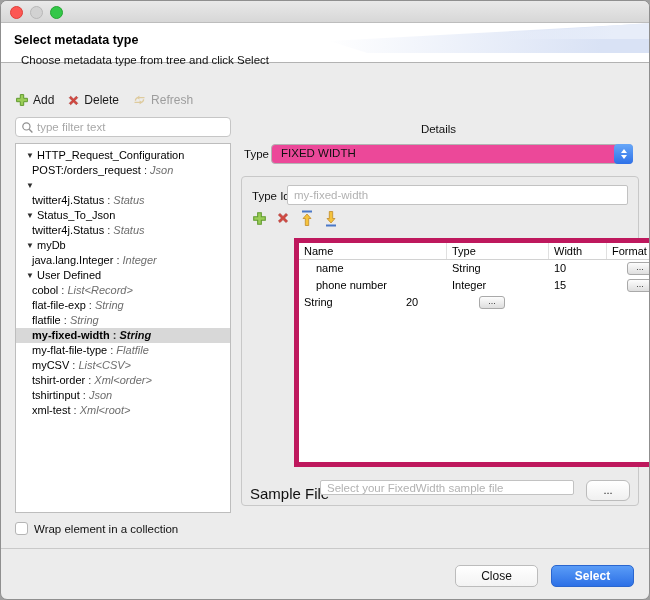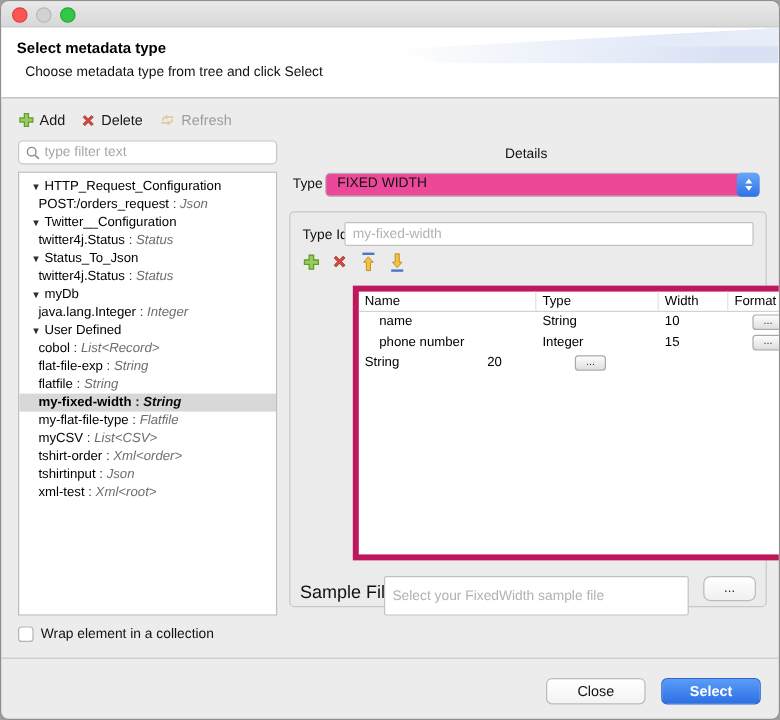--- a/index.html
+++ b/index.html
@@ -14,21 +14,21 @@
     position:absolute; left:0; top:0; width:100%; height:22px;
     background:linear-gradient(#e9e9e9,#d7d7d7);
     border-bottom:1px solid #bdbdbd;
   }
   .tl{ position:absolute; top:5px; width:13px; height:13px; border-radius:50%; }
   .tl.red{ left:9px; background:#fc5753; border:1px solid #df3e38; }
   .tl.gray{ left:29px; background:#d2d2d2; border:1px solid #b7b7b7; }
   .tl.green{ left:49px; background:#33c748; border:1px solid #24a532; }
   
   .header{
-    position:absolute; left:0; top:22px; width:100%; height:59px;
+    position:absolute; left:0; top:22px; width:100%; height:40px;
     background:#ffffff; border-bottom:1px solid #b2b2b2;
   }
   .wisp1{ position:absolute; right:0; top:0; width:320px; height:30px;
     background:linear-gradient(100deg, rgba(214,224,245,0) 0%, #d9e2f5 85%);
     clip-path:polygon(0 60%, 100% 2%, 100% 100%, 12% 100%); }
   .wisp2{ position:absolute; right:0; top:0; width:180px; height:16px;
     background:linear-gradient(100deg, rgba(226,233,249,0) 0%, #e7edf9 80%);
     clip-path:polygon(0 80%, 100% 0, 100% 100%, 6% 100%); }
   .hdr-title{ position:absolute; left:13px; top:10px; font-size:12.5px; font-weight:bold; color:#000; }
   .hdr-sub{ position:absolute; left:20px; top:31px; font-size:11.5px; color:#111; }
@@ -83,21 +83,21 @@
   .hc{ line-height:16px; padding-left:5px; border-right:1px solid #e0e0e0; }
   .c-name{ width:148px; } .c-type{ width:102px; } .c-width{ width:58px; } .c-format{ width:62px; }
   .c-fill{ flex:1; border-right:none; }
   .tbl-row{ display:flex; height:17px; line-height:17px; }
   .tbl-row .cell{ padding-left:5px; }
   .tbl-row .c-name{ padding-left:17px; }
   .fmt-btn{ width:26px; height:13px; margin:2px 0 0 15px; background:linear-gradient(#fdfdfd,#dedede);
     border:1px solid #a9a9a9; border-radius:3px; font-size:9px; line-height:9px; text-align:center; color:#333; }
   
   .sample-label{ position:absolute; left:8px; top:308px; font-size:15px; color:#111; }
-  .sample-input{ position:absolute; left:78px; top:303px; width:254px; height:33px;
+  .sample-input{ position:absolute; left:78px; top:303px; width:254px; height:15px;
     background:#fff; border:1px solid #c2c2c2; border-radius:2px; padding-left:6px;
     font-family:"Liberation Sans",sans-serif; font-size:11.5px; color:#222; outline:none; }
   .sample-input::placeholder{ color:#b2b2b2; }
   .browse-btn{ position:absolute; left:344px; top:303px; width:44px; height:21px;
     background:linear-gradient(#ffffff,#f0f0f0); border:1px solid #bcbcbc; border-radius:6px;
     font-size:11px; line-height:18px; text-align:center; color:#222; }
   
   .wrap-row{ position:absolute; left:14px; top:521px; display:flex; align-items:center; gap:6px; }
   .checkbox{ width:13px; height:13px; background:#fff; border:1px solid #b5b5b5; border-radius:3px; }
   .wrap-label{ font-size:11.5px; color:#111; }
@@ -170,21 +170,20 @@
       <span class="tri">▼</span>
       <span class="tname">HTTP_Request_Configuration</span>
     </div>
     <div class="tree-row lvl1">
       <span class="tname">POST:/orders_request</span>
         <span class="tsep"> : </span>
         <span class="ttype">Json</span>
     </div>
     <div class="tree-row lvl0">
       <span class="tri">▼</span>
-      <span class="tname">Twitter__Configuration</span>
     </div>
     <div class="tree-row lvl1">
       <span class="tname">twitter4j.Status</span>
         <span class="tsep"> : </span>
         <span class="ttype">Status</span>
     </div>
     <div class="tree-row lvl0">
       <span class="tri">▼</span>
       <span class="tname">Status_To_Json</span>
     </div>

